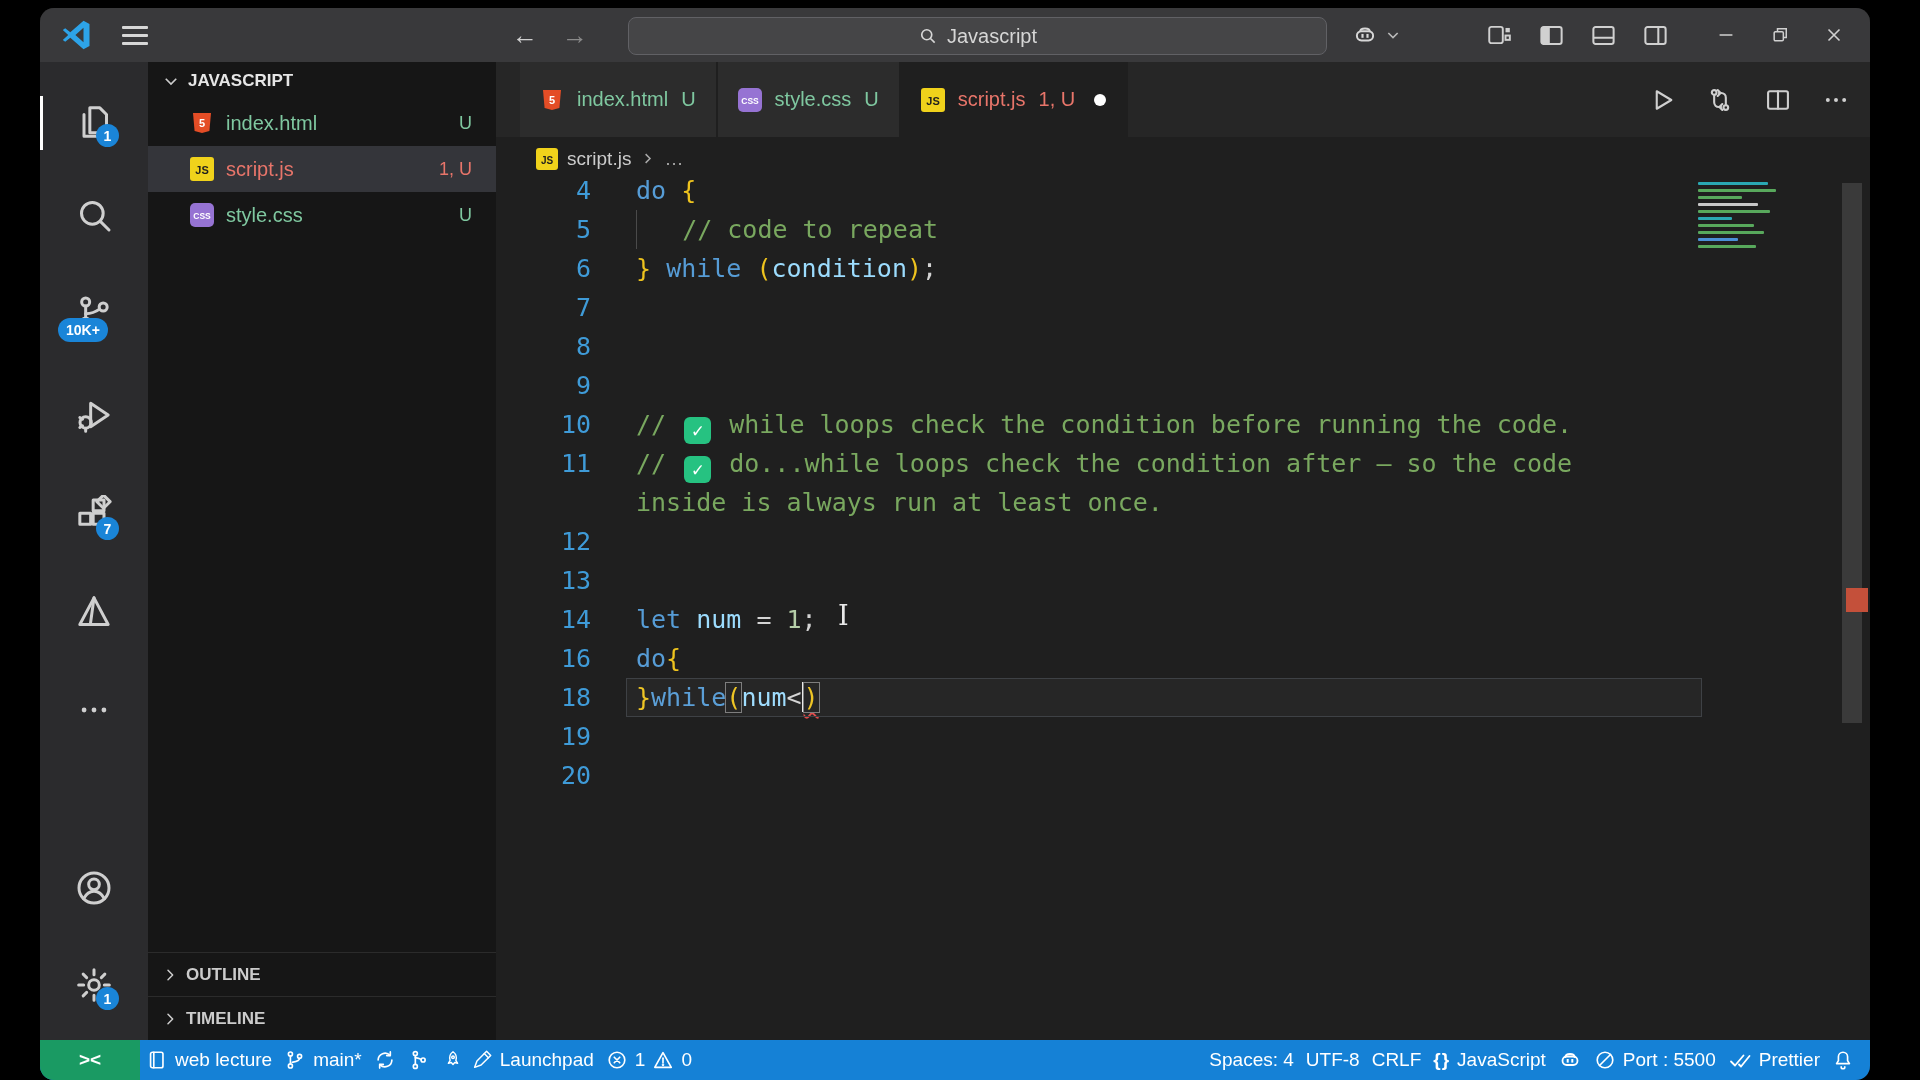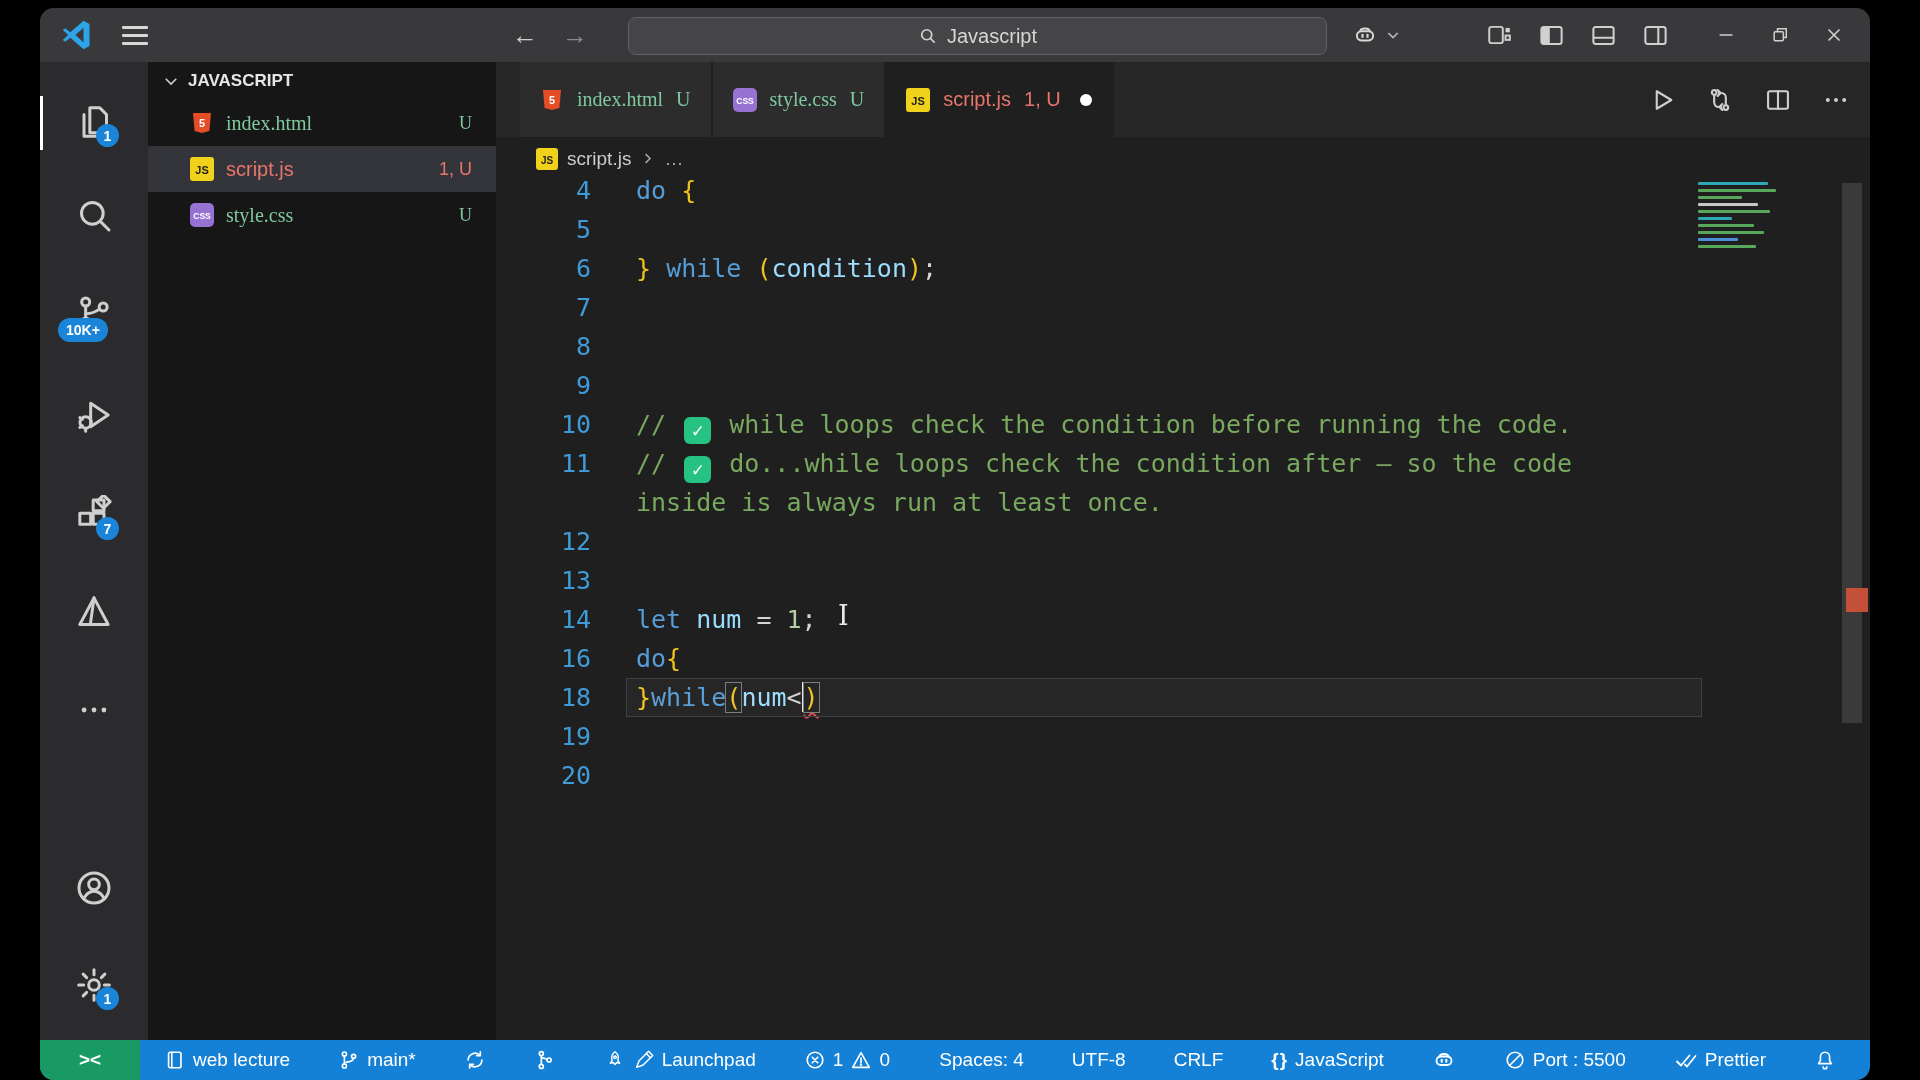--- a/index.html
+++ b/index.html
@@ -35,21 +35,21 @@
 
   .sidebar{position:relative;width:348px;background:#161616;flex:0 0 auto;display:flex;flex-direction:column;}
   .sb-header{height:48px;display:flex;align-items:center;padding:0 22px 0 42px;font-size:15px;
              letter-spacing:.6px;color:#bbbbbb;}
   .sb-header .more{margin-left:auto;font-size:22px;color:#cfcfcf;letter-spacing:1px;}
   .folder-row{height:38px;display:flex;align-items:center;gap:8px;padding-left:14px;
               font-size:17px;font-weight:bold;color:#e6e6e6;}
   .file-row{height:46px;display:flex;align-items:center;gap:12px;padding-left:42px;font-size:20px;}
   .file-row.selected{background:#34353a;}
   .file-row .fbadge{margin-left:auto;padding-right:24px;font-size:18px;}
-  .green{color:#7fc8a0;font-family:Liberation Serif, serif;}
+  .green{color:#7fc8a0;}
   .red{color:#e8756a;}
   .sb-sections{margin-top:auto;}
   .section-row{height:43px;display:flex;align-items:center;gap:8px;padding-left:14px;border-top:1px solid #2b2b2b;
                font-size:17px;font-weight:bold;color:#cccccc;}
 
   
   .editor{position:relative;flex:1 1 auto;display:flex;flex-direction:column;background:#1f1f1f;min-width:0;}
   .tabbar{position:relative;height:75px;background:#262626;display:flex;align-items:stretch;
           padding-left:24px;flex:0 0 auto;}
   .tab{display:flex;align-items:center;gap:13px;padding:0 20px;background:#2c2c2c;
@@ -83,21 +83,21 @@
         border:1px solid #3e4145;background:rgba(255,255,255,0.035);pointer-events:none;}
   .ibeam{position:absolute;left:342px;top:420px;font-family:"DejaVu Serif",serif;font-size:27px;color:#e8e8e8;}
   .minimap{position:absolute;right:80px;top:2px;width:92px;}
   .minimap .mrow{height:3px;margin-bottom:4px;border-radius:1px;}
   .vscroll{position:absolute;right:8px;top:3px;width:20px;height:540px;background:rgba(140,140,140,0.25);}
   .ruler-mark{position:absolute;right:2px;top:408px;width:22px;height:24px;background:#c4503a;}
 
   
   .statusbar{height:40px;background:#1581d6;display:flex;align-items:center;flex:0 0 auto;
              color:#ffffff;font-size:19px;}
-  .sb-item{display:flex;align-items:center;gap:7px;padding:0 24px;height:100%;}
+  .sb-item{display:flex;align-items:center;gap:7px;padding:0 6px;height:100%;}
   .sb-remote{width:100px;background:#1a9a63;justify-content:center;font-weight:bold;font-size:19px;padding:0;}
   .sb-right{margin-left:auto;display:flex;align-items:center;height:100%;padding-right:10px;}
   svg{display:block;}
 </style>
 </head>
 <body>
 
 <div class="stage">
   <div class="app">
 
@@ -310,20 +310,38 @@
               <span style="display: inline-flex; align-items: center;">
                 <svg width="24" height="24" viewBox="0 0 24 24">
                   <rect width="24" height="24" rx="5" fill="#9673d3"></rect>
                   <text x="12" y="16" font-size="8.5" font-weight="bold" text-anchor="middle" fill="#fff" font-family="Liberation Sans, sans-serif">CSS</text>
                 </svg>
               </span>
               <span class="green">style.css</span>
               <span class="fbadge green">U</span>
             </div>
           </div>
+        <div class="sb-sections" id="sb-sections">
+            <div class="section-row">
+              <span>
+                <svg width="16" height="16" viewBox="0 0 24 24" fill="none" stroke="#cfcfcf" stroke-width="2.2" stroke-linecap="round" stroke-linejoin="round">
+                  <path d="M9 5l7 7-7 7"></path>
+                </svg>
+              </span>
+              <span>OUTLINE</span>
+            </div>
+            <div class="section-row">
+              <span>
+                <svg width="16" height="16" viewBox="0 0 24 24" fill="none" stroke="#cfcfcf" stroke-width="2.2" stroke-linecap="round" stroke-linejoin="round">
+                  <path d="M9 5l7 7-7 7"></path>
+                </svg>
+              </span>
+              <span>TIMELINE</span>
+            </div>
+          </div>
       </div>
 
       <div class="editor">
         <div class="tabbar" id="tabbar">
             <div class="tab">
               <span style="display: inline-flex; align-items: center;">
                 <svg width="24" height="24" viewBox="0 0 24 24">
                   <path d="M3 2h18l-1.6 18L12 22l-7.4-2z" fill="#e44d26"></path>
                   <text x="12" y="16" font-size="11" font-weight="bold" text-anchor="middle" fill="#fff" font-family="Liberation Sans, sans-serif">5</text>
                 </svg>
@@ -393,21 +411,21 @@
           <span>
             <svg width="15" height="15" viewBox="0 0 24 24" fill="none" stroke="#a9a9a9" stroke-width="2.4">
                 <path d="M9 5l7 7-7 7"></path>
               </svg>
           </span>
           <span>…</span>
         </div>
         <div class="codearea">
           <div class="code-lines" id="code-lines">
               <div class="code-row"><span class="ln">4</span><span class="cc"><span class="tk-k">do</span><span class="tk-p"> </span><span class="tk-b">{</span></span></div>
-              <div class="code-row"><span class="ln">5</span></div>
+              <div class="code-row"><span class="ln">5</span><span class="cc"><span class="tk-g">   </span><span class="tk-c">// code to repeat</span></span></div>
               <div class="code-row"><span class="ln">6</span><span class="cc"><span class="tk-b">}</span><span class="tk-p"> </span><span class="tk-k">while</span><span class="tk-p"> </span><span class="tk-b">(</span><span class="tk-v">condition</span><span class="tk-b">)</span><span class="tk-p">;</span></span></div>
               <div class="code-row"><span class="ln">7</span><span class="cc"></span></div>
               <div class="code-row"><span class="ln">8</span><span class="cc"></span></div>
               <div class="code-row"><span class="ln">9</span></div>
               <div class="code-row"><span class="ln">10</span><span class="cc"><span class="tk-c">// </span><span class="chk">✓</span><span class="tk-c"> while loops check the condition before running the code.</span></span></div>
               <div class="code-row"><span class="ln">11</span><span class="cc"><span class="tk-c">// </span><span class="chk">✓</span><span class="tk-c"> do...while loops check the condition after — so the code</span></span></div>
               <div class="code-row"><span class="ln"></span><span class="cc"><span class="tk-c">inside is always run at least once.</span></span></div>
               <div class="code-row"><span class="ln">12</span><span class="cc"></span></div>
               <div class="code-row"><span class="ln">13</span><span class="cc"></span></div>
               <div class="code-row"><span class="ln">14</span><span class="cc"><span class="tk-k">let</span><span class="tk-p"> </span><span class="tk-v">num</span><span class="tk-p"> = </span><span class="tk-n">1</span><span class="tk-p">;</span></span></div>

